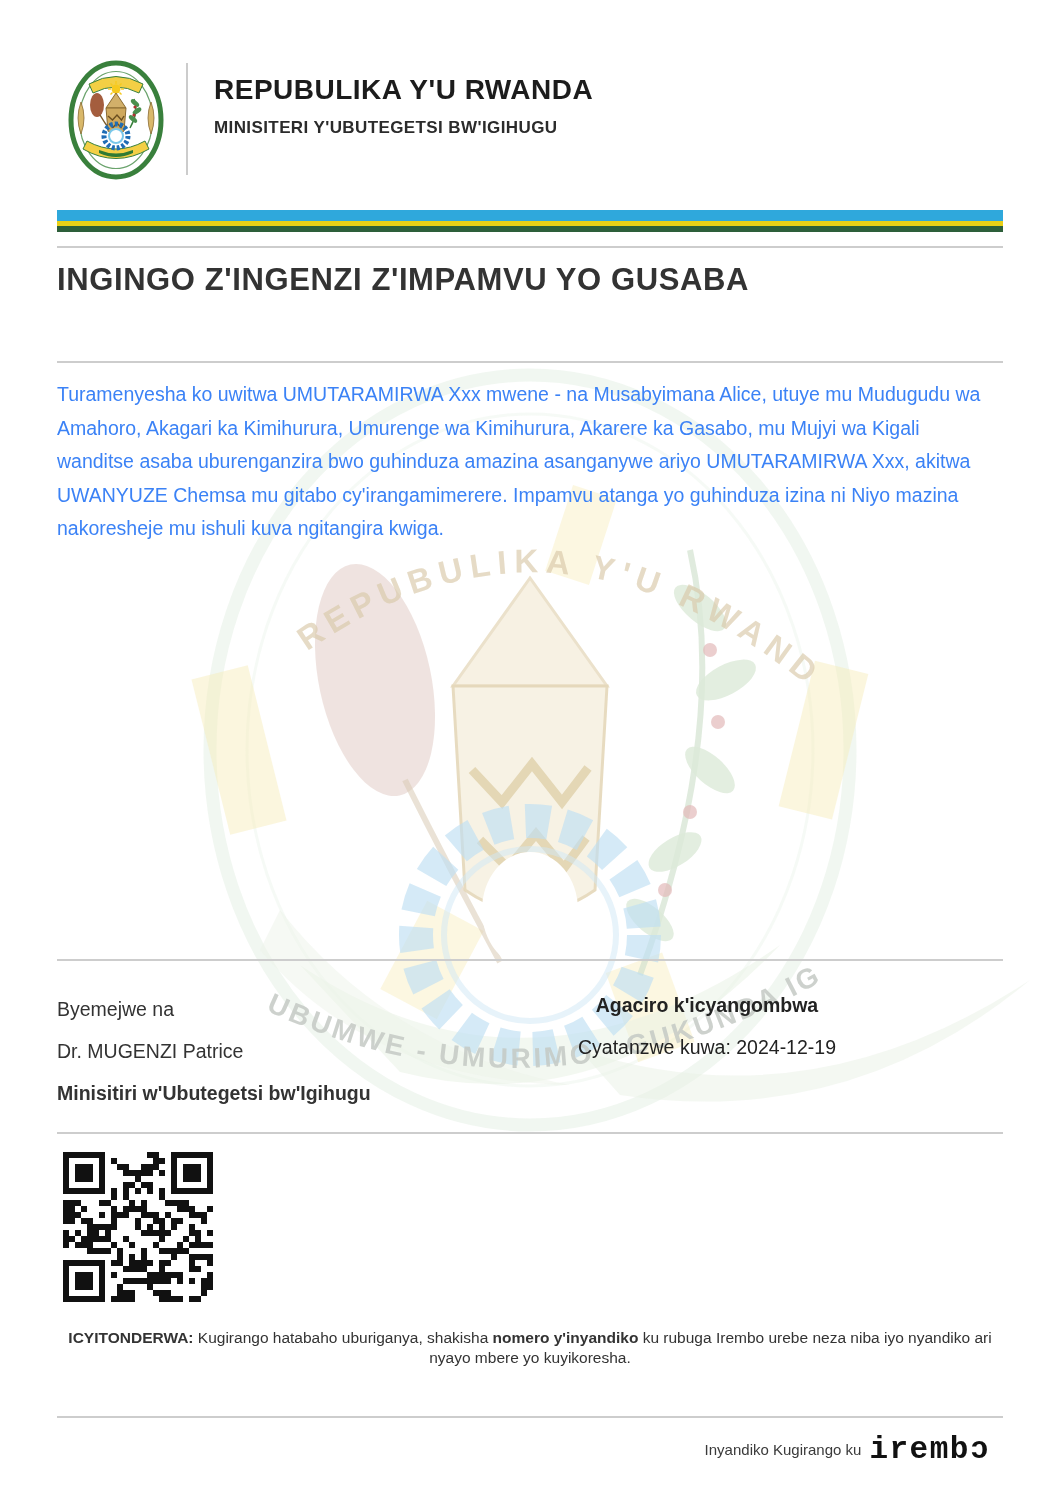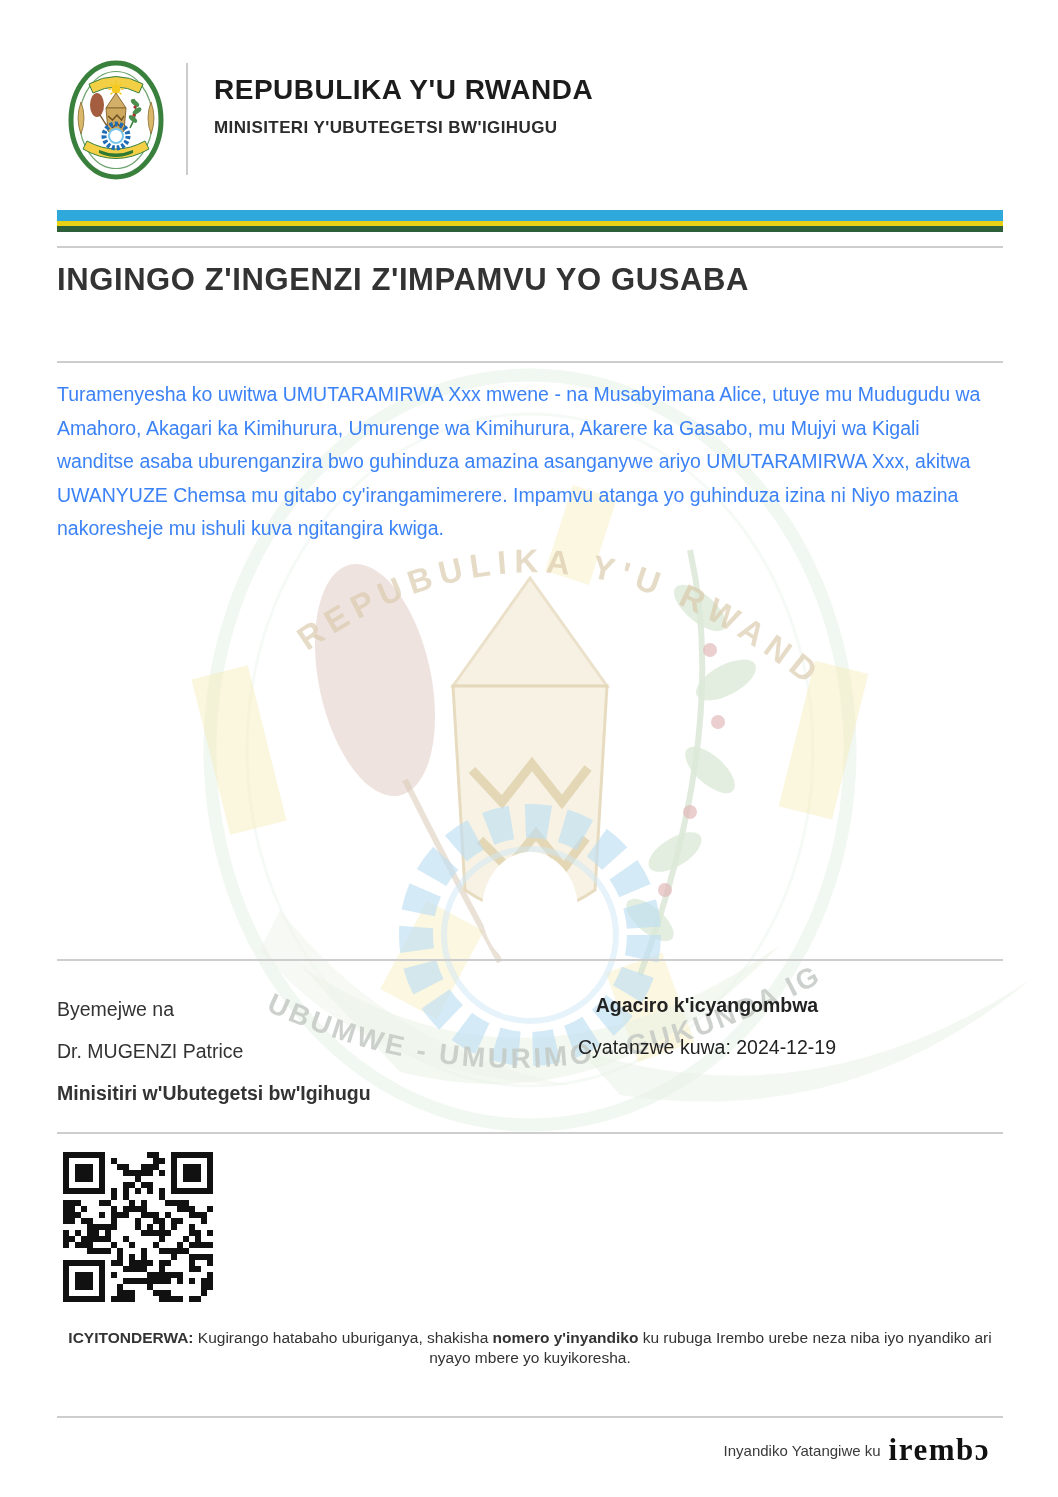--- a/index.html
+++ b/index.html
@@ -58,21 +58,21 @@
   .doc-number { font-size:28px; font-weight:bold; color:#1f1f1f; margin-top:12px; letter-spacing:0.5px; }
 
   
   .notice { position:absolute; left:57px; top:1328px; width:946px;
             font-size:15.5px; line-height:20px; color:#333333;text-align:center; }
   .notice b { font-weight:bold; }
 
   
   .footer { position:absolute; right:68px; top:1432px; display:flex; align-items:center; }
   .footer-label { font-size:15px; color:#3a3a3a; margin-right:8px; }
-  .brand { font-family:Liberation Serif, serif; font-size:31px; font-weight:bold;
+  .brand { font-family:Liberation Mono, monospace; font-size:31px; font-weight:bold;
            color:#111111; letter-spacing:1.5px; }
 </style>
 </head>
 <body>
 
 <div class="page">
 
   <svg class="watermark" width="920" height="800" viewBox="0 0 920 800">
     <g>
       <ellipse cx="380" cy="400" rx="320" ry="375" fill="none" stroke="#9dc49d" stroke-width="13" opacity="0.14"></ellipse>
@@ -499,17 +499,17 @@
     </svg>
 
 
   <div class="notice">
     <b>ICYITONDERWA:</b><span> Kugirango hatabaho uburiganya, shakisha </span><b>nomero y'inyandiko</b><span> ku rubuga Irembo urebe neza niba iyo nyandiko ari nyayo mbere yo kuyikoresha.</span>
   </div>
 
   <div class="rule rule-5"></div>
 
   <div class="footer">
-    <span class="footer-label">Inyandiko Yatangiwe ku</span>
+    <span class="footer-label">Inyandiko Kugirango ku</span>
     <span class="brand">irembɔ</span>
   </div>
 
 </div>
 
 </body></html>

